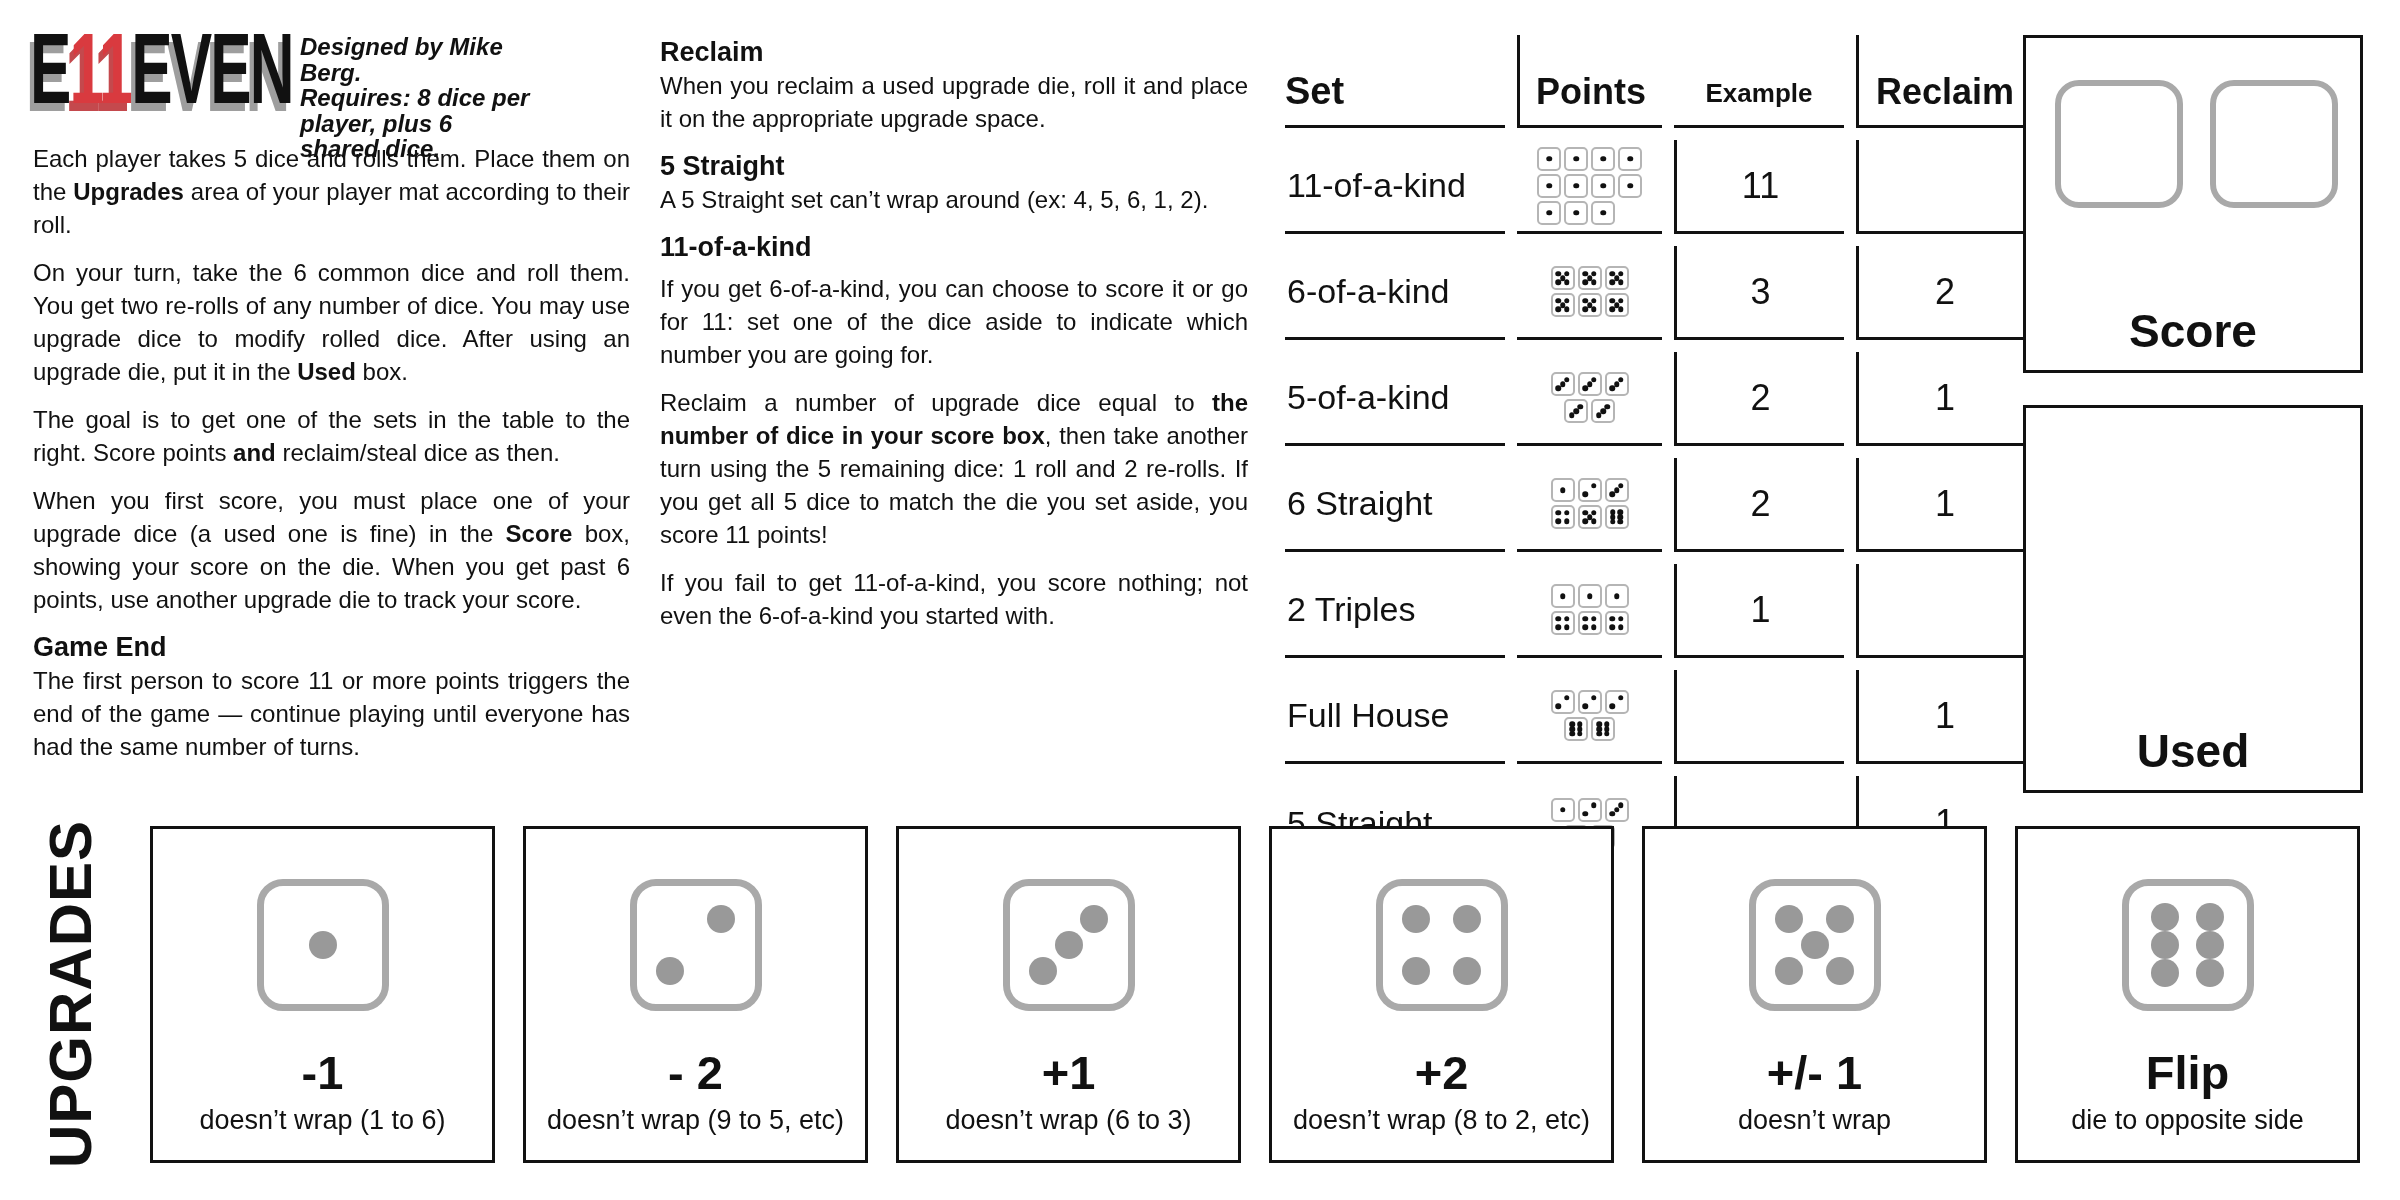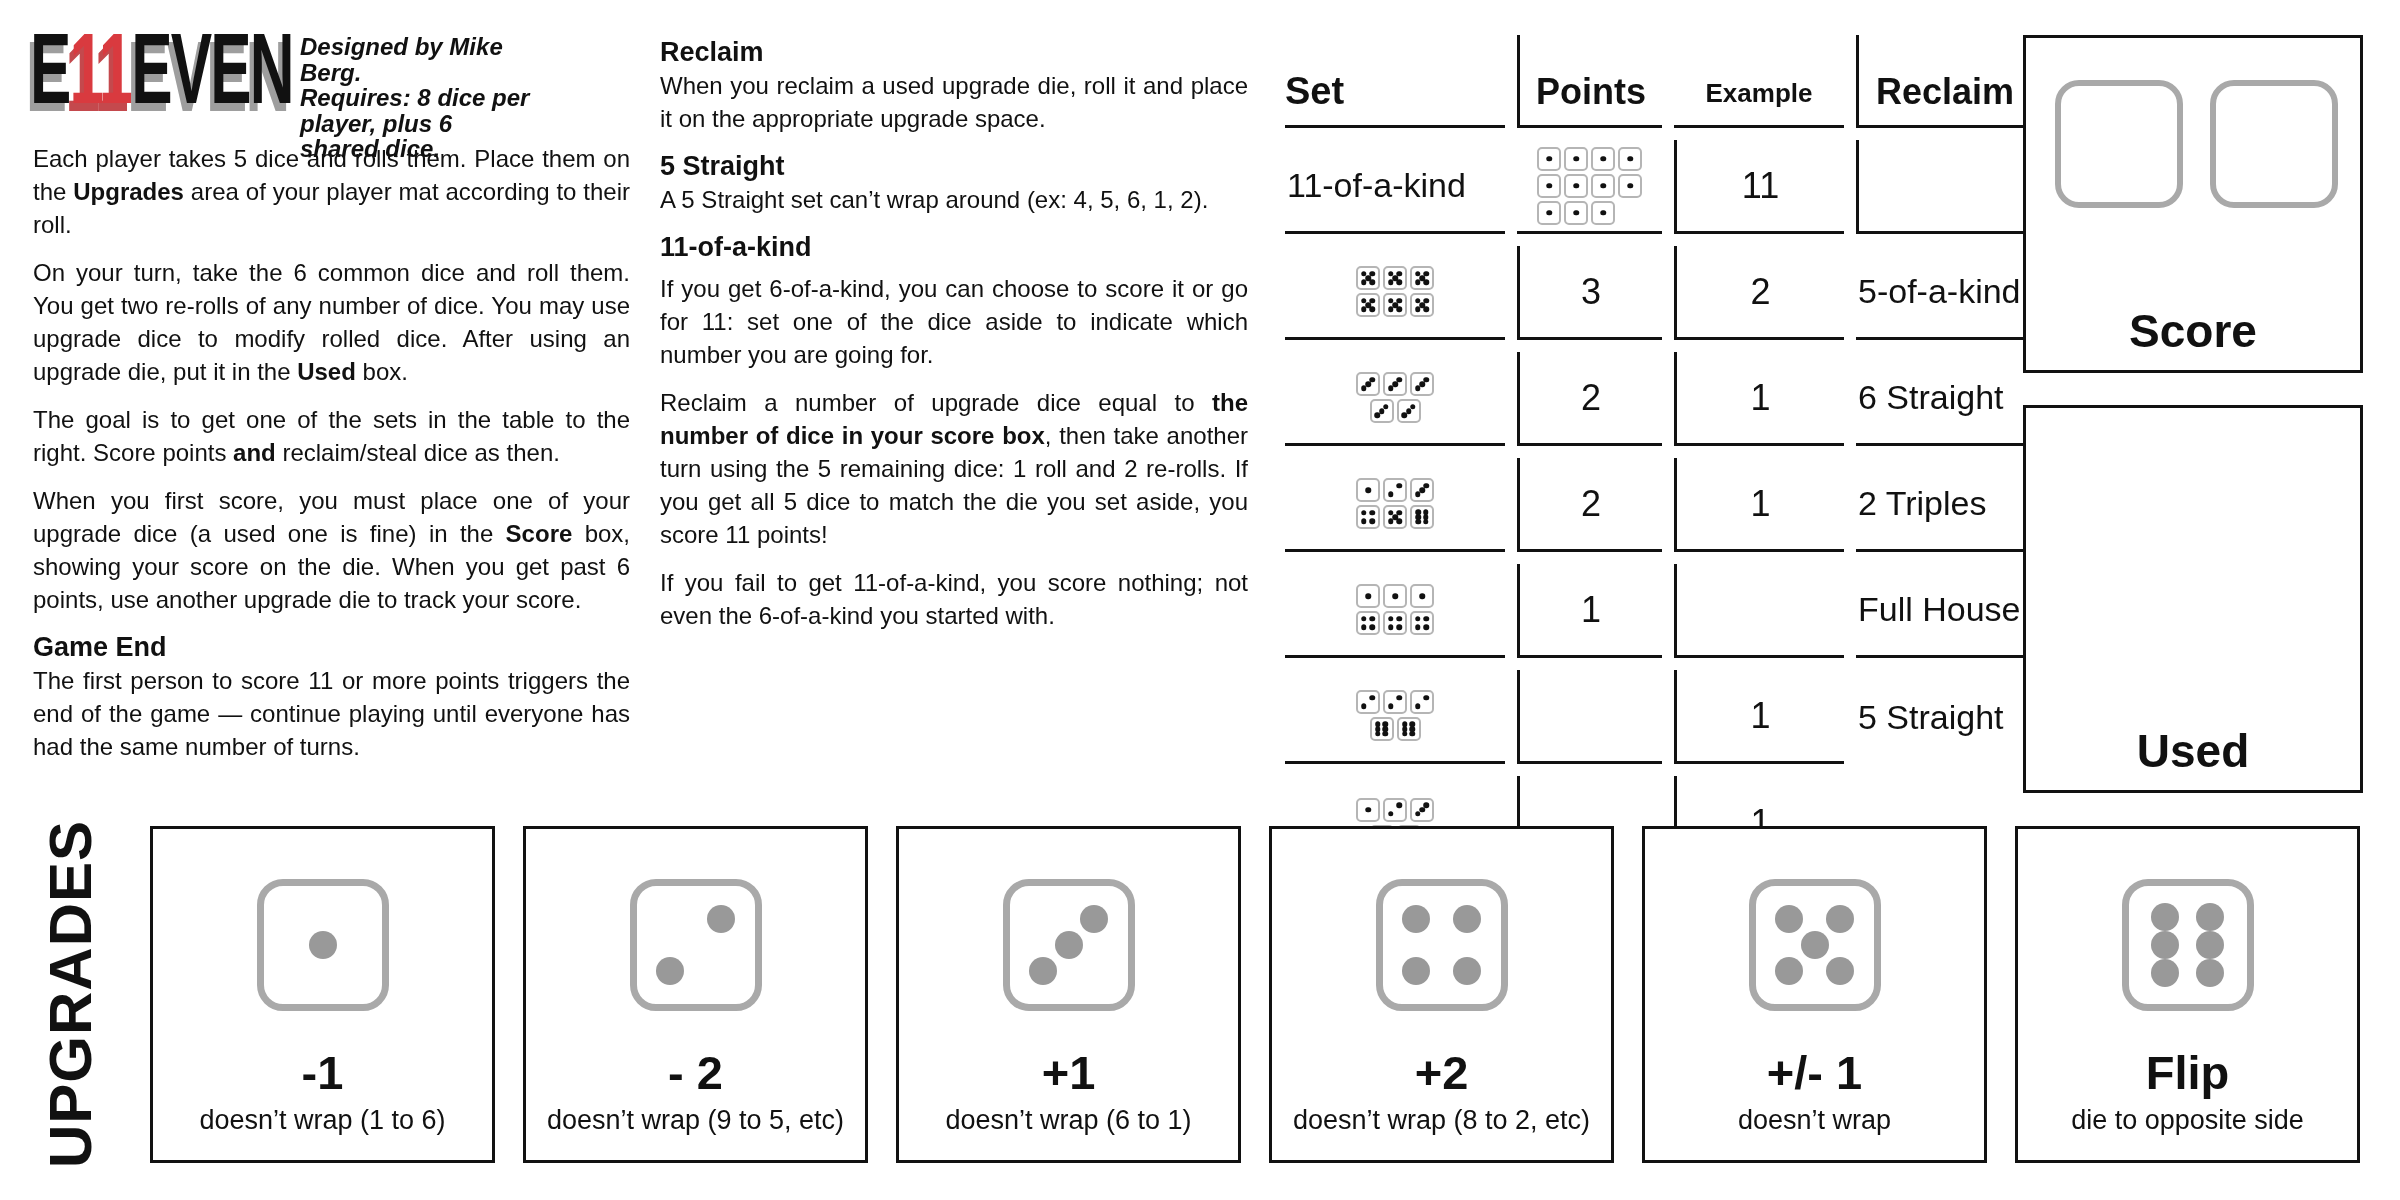--- a/index.html
+++ b/index.html
@@ -152,20 +152,21 @@
               <div class="pip small" style="left: 50%; top: 50%;"></div>
             </div>
             <div class="die small">
               <div class="pip small" style="left: 50%; top: 50%;"></div>
             </div>
           </div>
         </div>
       </div>
       <div class="tc td-num vline hline">11</div>
       <div class="tc td-num vline hline"></div>
+      <div class="tc td-set hline">6-of-a-kind</div>
       <div class="tc td-dice hline">
         <div class="dice-wrap">
           <div class="dice-row">
             <div class="die small">
               <div class="pip small" style="left: 28%; top: 28%;"></div>
               <div class="pip small" style="left: 72%; top: 28%;"></div>
               <div class="pip small" style="left: 50%; top: 50%;"></div>
               <div class="pip small" style="left: 28%; top: 72%;"></div>
               <div class="pip small" style="left: 72%; top: 72%;"></div>
             </div>
@@ -433,21 +434,21 @@
       <div class="up-label">- 2</div>
       <div class="up-sub">doesn’t wrap (9 to 5, etc)</div>
     </div>
     <div class="up-box" style="left: 896px;">
       <div class="die big up-die">
         <div class="pip big" style="left: 72%; top: 28%;"></div>
         <div class="pip big" style="left: 50%; top: 50%;"></div>
         <div class="pip big" style="left: 28%; top: 72%;"></div>
       </div>
       <div class="up-label">+1</div>
-      <div class="up-sub">doesn’t wrap (6 to 1)</div>
+      <div class="up-sub">doesn’t wrap (6 to 3)</div>
     </div>
     <div class="up-box" style="left: 1269px;">
       <div class="die big up-die">
         <div class="pip big" style="left: 28%; top: 28%;"></div>
         <div class="pip big" style="left: 72%; top: 28%;"></div>
         <div class="pip big" style="left: 28%; top: 72%;"></div>
         <div class="pip big" style="left: 72%; top: 72%;"></div>
       </div>
       <div class="up-label">+2</div>
       <div class="up-sub">doesn’t wrap (8 to 2, etc)</div>

